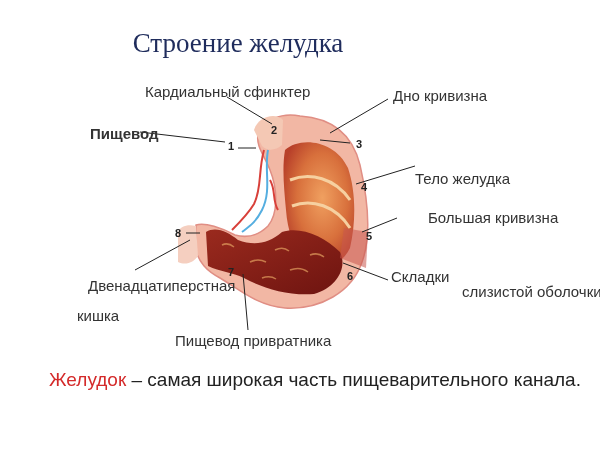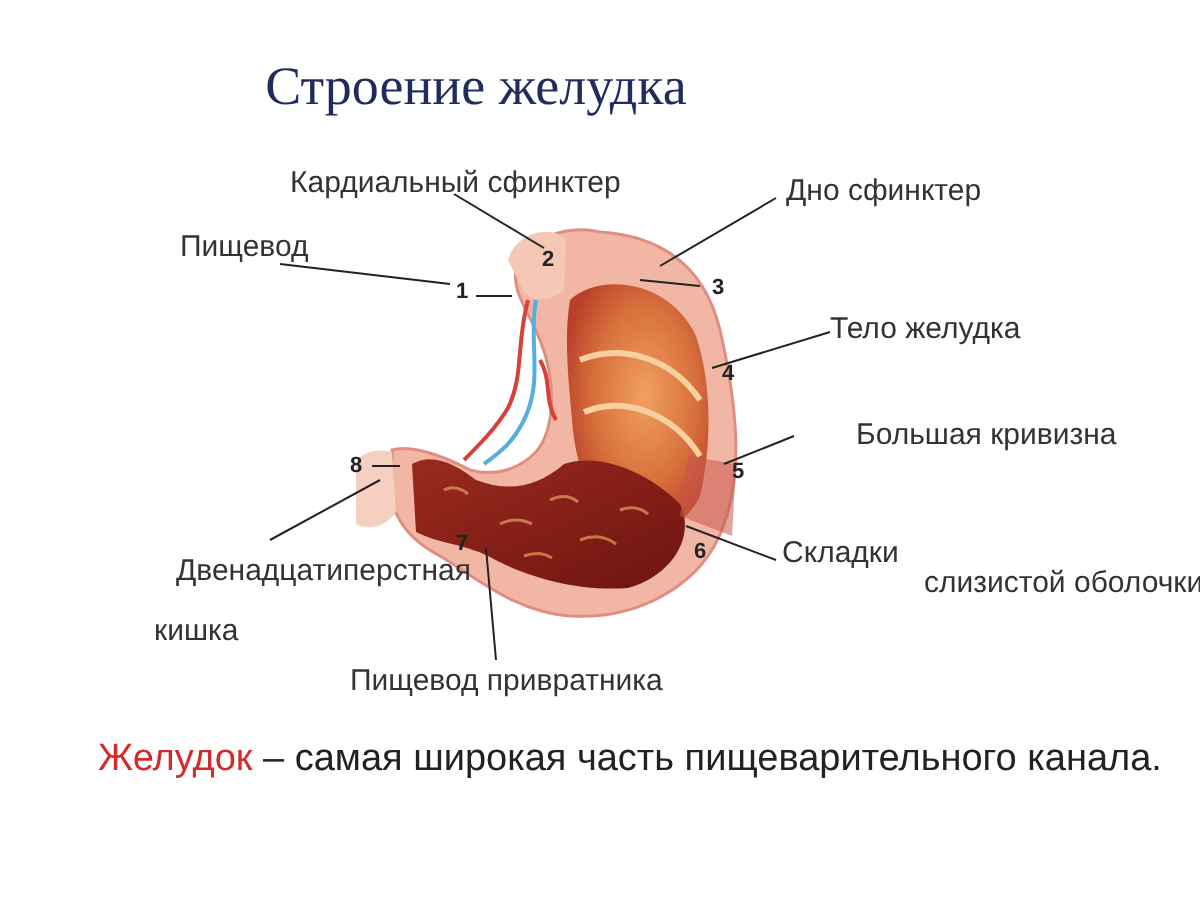--- a/index.html
+++ b/index.html
@@ -77,23 +77,23 @@
 <span class="num" style="left:228px;top:140px;">1</span>
 <span class="num" style="left:271px;top:124px;">2</span>
 <span class="num" style="left:356px;top:138px;">3</span>
 <span class="num" style="left:361px;top:181px;">4</span>
 <span class="num" style="left:366px;top:230px;">5</span>
 <span class="num" style="left:347px;top:270px;">6</span>
 <span class="num" style="left:228px;top:266px;">7</span>
 <span class="num" style="left:175px;top:227px;">8</span>
 
 <span class="lbl" style="left:145px;top:85px;">Кардиальный сфинктер</span>
-<span class="lbl" style="left:90px;top:117px;">Пищевод</span>
-<span class="lbl" style="left:393px;top:89px;">Дно сфинктер</span>
-<span class="lbl" style="left:415px;top:158px;">Тело желудка</span>
+<span class="lbl" style="left:90px;top:127px;font-weight:bold;">Пищевод</span>
+<span class="lbl" style="left:393px;top:89px;">Дно кривизна</span>
+<span class="lbl" style="left:415px;top:172px;">Тело желудка</span>
 <span class="lbl" style="left:398px;top:211px;padding-left:30px;">Большая кривизна</span>
 <span class="lbl" style="left:391px;top:270px;">Складки</span>
 <span class="lbl" style="left:414px;top:285px;margin-left:48px;">слизистой оболочки</span>
 <span class="lbl" style="left:88px;top:279px;">Двенадцатиперстная</span>
 <span class="lbl" style="left:77px;top:296px;margin-top:13px;">кишка</span>
 <span class="lbl" style="left:175px;top:334px;">Пищевод привратника</span>
 
 <div class="caption">
   <span class="hl">Желудок</span><span> – самая широкая часть пищеварительного канала.</span>
 </div>

